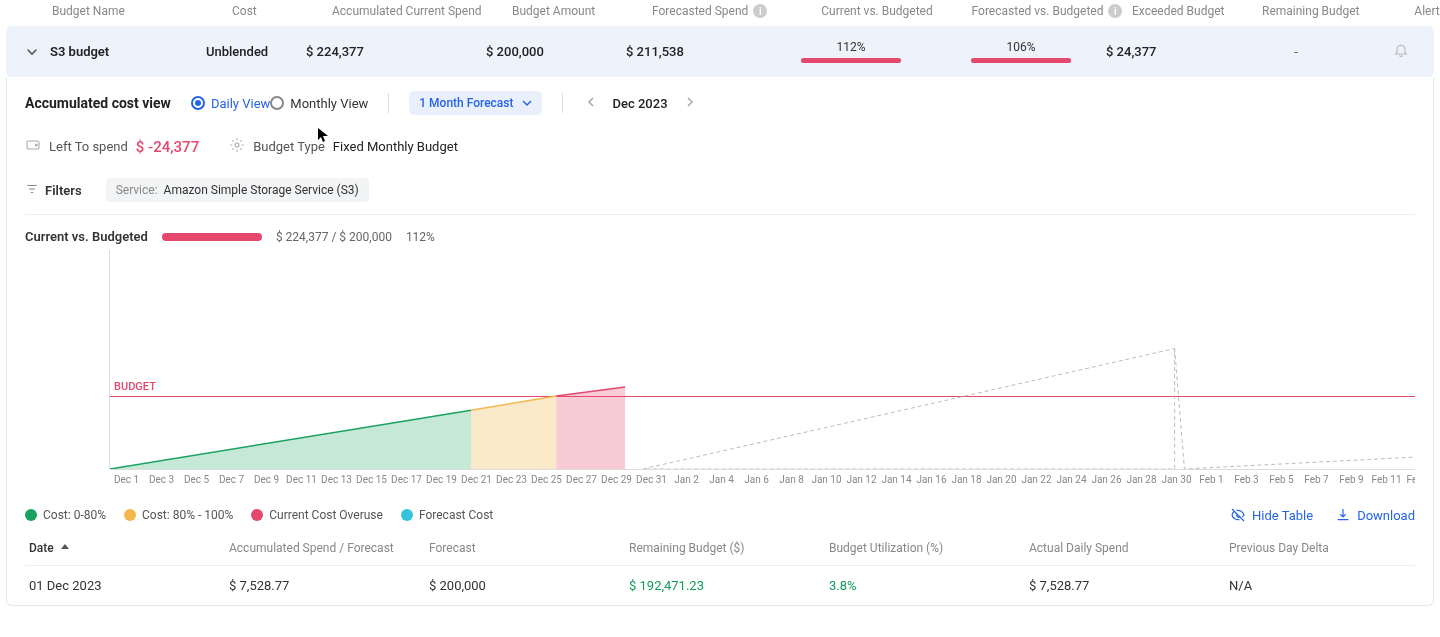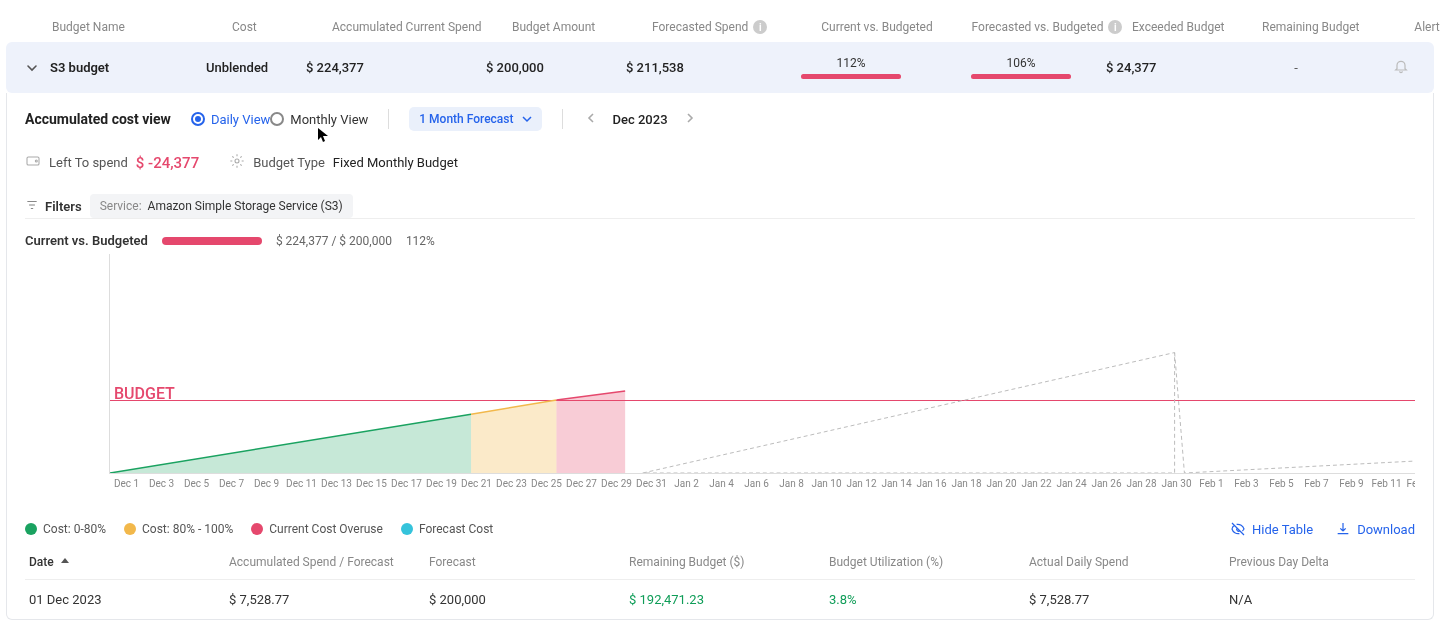--- a/index.html
+++ b/index.html
@@ -1,20 +1,20 @@
 <!DOCTYPE html>
 <html><head>
 <meta charset="utf-8">
 <style>
 * { box-sizing: border-box; margin: 0; padding: 0; }
 body { font-family: -apple-system, BlinkMacSystemFont, "Segoe UI", Roboto, sans-serif; font-size: 13px; color: #333; background: #fff; }
 .container { width: 1440px; }
 
 
-.header-row { display: grid; grid-template-columns: 180px 100px 180px 140px 140px 170px 170px 130px 120px 90px 90px; align-items: center; padding: 20px 10px 8px 52px; color: #888; font-size: 12px; }
+.header-row { display: grid; grid-template-columns: 180px 100px 180px 140px 140px 170px 170px 130px 120px 90px 90px; align-items: center; padding: 4px 10px 8px 52px; color: #888; font-size: 12px; }
 .header-row .cell { display: flex; align-items: center; gap: 5px; }
 
 .data-row { display: grid; grid-template-columns: 180px 100px 180px 140px 140px 170px 170px 130px 120px 90px 90px; align-items: center; padding: 14px 10px 14px 20px; background: #eef2fb; border-radius: 6px; margin: 0 6px; }
 .data-row .bname { display: flex; align-items: center; gap: 12px; font-weight: 600; color: #222; }
 .data-row .val { color: #222; font-weight: 500; }
 .data-row .dash { text-align: center; color: #555; }
 .progress-cell { display:flex; flex-direction: column; align-items:center; gap:4px; }
 .progress-cell .pct { font-size:12px; color:#333; }
 .bar { width: 100px; height: 5px; background:#f1c6cc; border-radius:3px; position:relative; overflow:hidden; }
 .bar .fill { position:absolute; left:0; top:0; bottom:0; background:#e5486d; }
@@ -40,42 +40,42 @@
 .nav-btn { cursor:pointer; color:#aaa; padding:2px; }
 .month-lbl { font-weight:500; color:#222; }
 
 .cursor-ptr {position:absolute; left:318px; top:128px; pointer-events:none;}
 
 .stats-row { display:flex; align-items:center; gap:30px; margin-top:22px; }
 .stat { display:flex; align-items:center; gap:8px; font-size:13px; color:#555;}
 .stat .red { color:#e5486d; font-weight:500; font-size:15px; }
 .tiny-icon { color:#aaa; }
 
-.filters-row { display:flex; align-items:center; gap:8px; margin-top:22px; border-bottom:1px solid #eee;}
+.filters-row { display:flex; align-items:center; gap:24px; margin-top:22px; padding-bottom:12px; border-bottom:1px solid #eee;}
 .filters-lbl { display:flex; align-items:center; gap:6px; font-weight:600; color:#333; }
 .chip { background:#f3f4f6; border-radius:4px; padding:5px 10px; font-size:12px; display:flex; gap:6px; align-items:center; }
 .chip .k { color:#888; }
 
 .cvb-row { display:flex; align-items:center; gap:14px; margin-top:14px; }
 .cvb-lbl { font-weight:600; color:#333; font-size:13px;}
 .cvb-bar { width:100px; height:8px; background:#e5486d; border-radius:4px; }
 .cvb-txt { color:#666; font-size:12px; }
 
 
 .chart-wrap { position:relative; margin-top:6px; }
 .ylabels { position:absolute; left:0; top:0; bottom:24px; width:80px; display:flex; flex-direction:column; justify-content:space-between; text-align:right; font-size:11px; color:#888; padding-right:8px;}
 .plot { margin-left:84px; height:220px; position:relative; border-left:1px solid #ddd; border-bottom:1px solid #ddd; }
 .budget-line { position:absolute; left:0; right:0; top:66.6%; border-top:1px solid #e5486d; }
-.budget-lbl { position:absolute; left:4px; top:calc(66.6% - 16px); color:#e5486d; font-size:16px; font-weight:500;}
+.budget-lbl { position:absolute; left:4px; top:calc(66.6% - 16px); color:#e5486d; font-size:11px; font-weight:500;}
 .xlabels { margin-left:84px; display:flex; font-size:10px; color:#888; margin-top:4px; gap:0; white-space:nowrap; overflow:hidden;}
 .xlabels span { flex: 0 0 35px; text-align:center; }
 
 .overlay-svg { position:absolute; left:0; top:0; width:100%; height:100%; }
 
-.legend-row { display:flex; align-items:center; justify-content:space-between; margin-top:32px; padding-bottom:8px;}
+.legend-row { display:flex; align-items:center; justify-content:space-between; margin-top:22px; padding-bottom:8px;}
 .legend-items { display:flex; gap:18px; align-items:center; font-size:12px; color:#555;}
 .legend-items .li { display:flex; align-items:center; gap:6px;}
 .swatch { width:12px; height:12px; border-radius:50%; }
 .legend-actions { display:flex; gap:22px; align-items:center; }
 .link-btn { display:flex; align-items:center; gap:6px; color:#2563eb; cursor:pointer; font-size:13px;}
 
 
 .btable-head { display:grid; grid-template-columns: 200px 200px 200px 200px 200px 200px 200px; padding: 10px 4px; color:#888; font-size:12px; border-bottom:1px solid #eee;}
 .btable-head .sortcol { display:flex; align-items:center; gap:6px; color:#333; font-weight:500;}
 .btable-row { display:grid; grid-template-columns: 200px 200px 200px 200px 200px 200px 200px; padding: 12px 4px; font-size:13px;}

